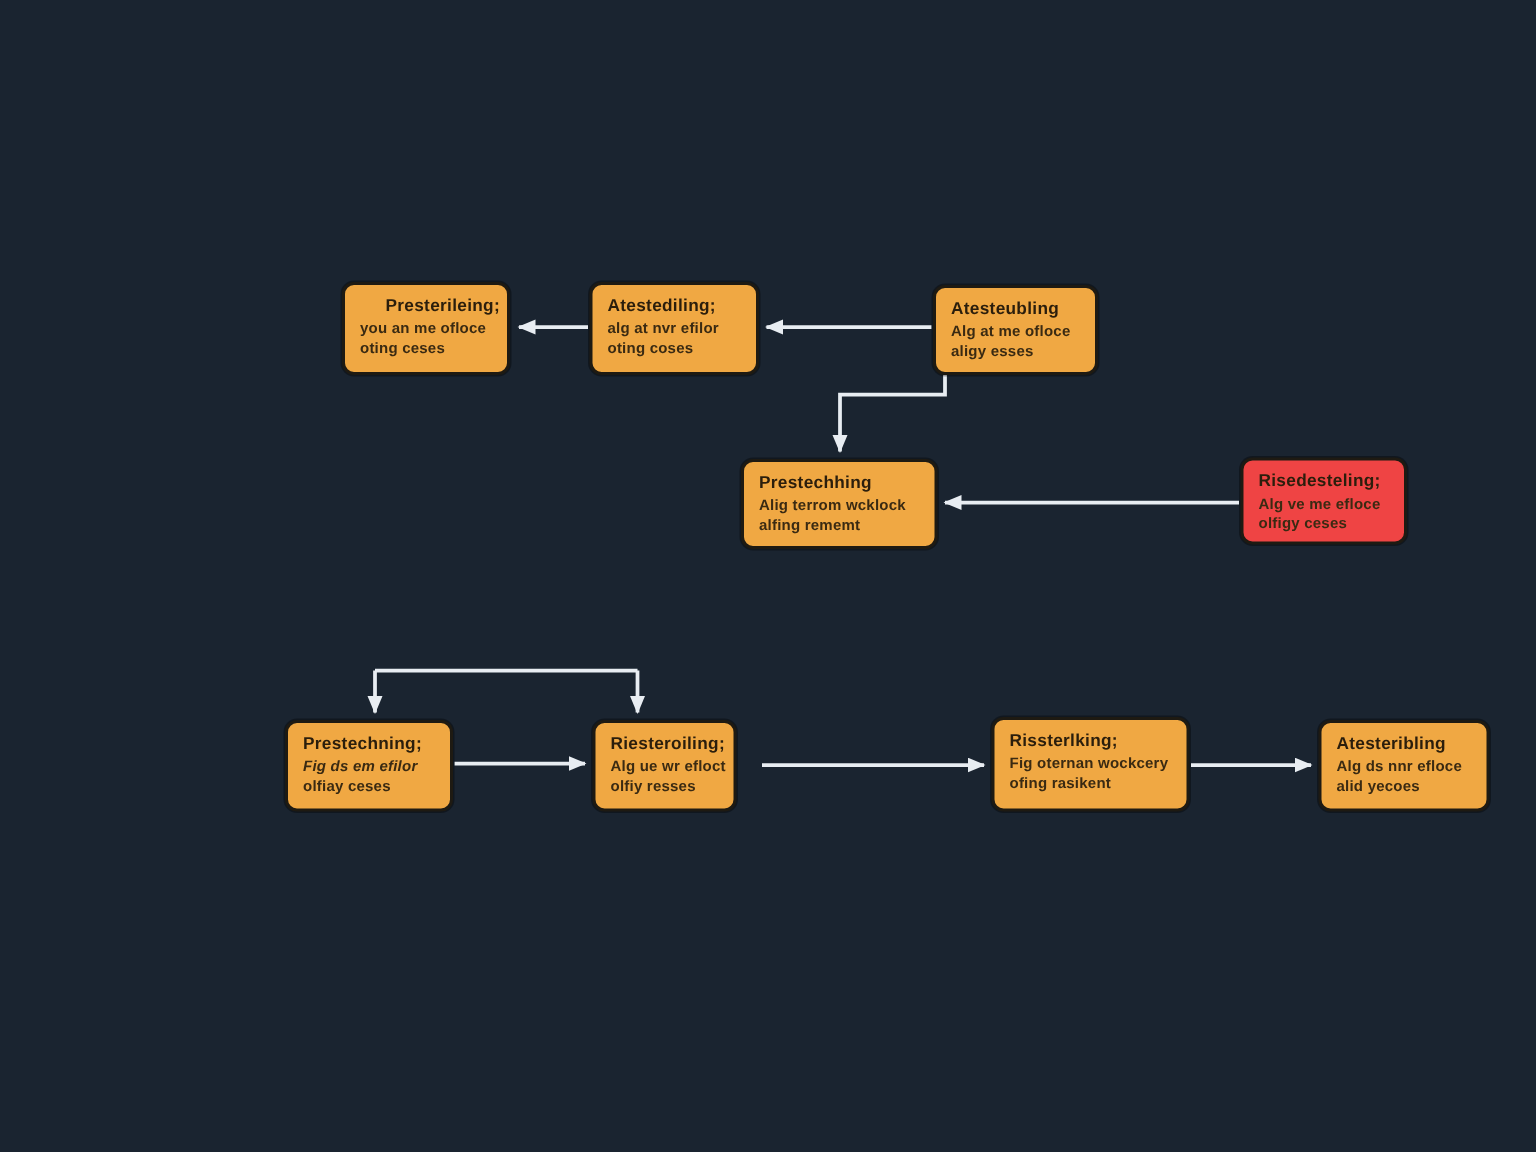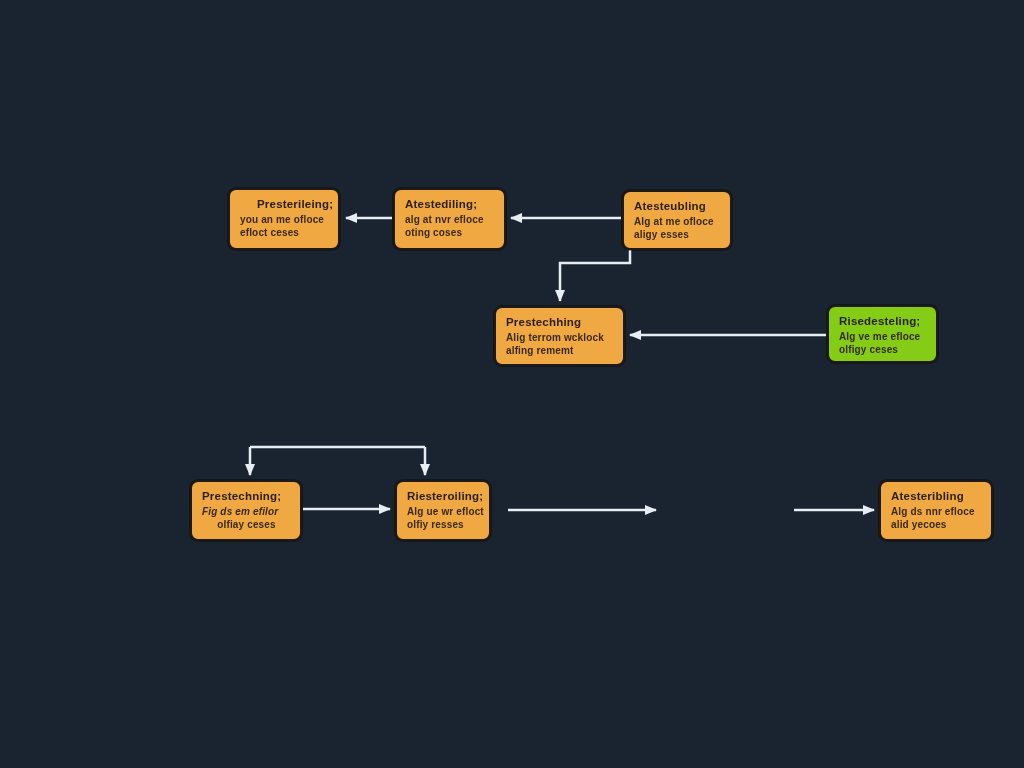--- a/index.html
+++ b/index.html
@@ -63,50 +63,55 @@
       <polyline points="250,447 425,447" fill="none" stroke="#e8edf2" stroke-width="2.5"></polyline>
       <polyline points="250,447 250,475" fill="none" stroke="#e8edf2" stroke-width="2.5" marker-end="url(#arrowhead)"></polyline>
       <polyline points="425,447 425,475" fill="none" stroke="#e8edf2" stroke-width="2.5" marker-end="url(#arrowhead)"></polyline>
       <polyline points="303,509 390,509" fill="none" stroke="#e8edf2" stroke-width="2.5" marker-end="url(#arrowhead)"></polyline>
       <polyline points="508,510 656,510" fill="none" stroke="#e8edf2" stroke-width="2.5" marker-end="url(#arrowhead)"></polyline>
       <polyline points="794,510 874,510" fill="none" stroke="#e8edf2" stroke-width="2.5" marker-end="url(#arrowhead)"></polyline>
     </svg>
 <div class="node" style="left: 228px; top: 188px; width: 112px; height: 62px; background: rgb(240, 168, 67); border: 2px solid rgb(30, 26, 18);">
       <div class="node-title" style="color: rgb(43, 30, 12); padding-left: 17px;">Presterileing;</div>
       <div class="node-body-line" style="color: rgb(58, 42, 18);">you an me ofloce</div>
-      <div class="node-body-line" style="color: rgb(58, 42, 18);">efloct ceses</div>
+      <div class="node-body-line" style="color: rgb(58, 42, 18);">oting ceses</div>
     </div>
     <div class="node" style="left: 393px; top: 188px; width: 113px; height: 62px; background: rgb(240, 168, 67); border: 2px solid rgb(30, 26, 18);">
       <div class="node-title" style="color: rgb(43, 30, 12);">Atestediling;</div>
-      <div class="node-body-line" style="color: rgb(58, 42, 18);">alg at nvr efloce</div>
+      <div class="node-body-line" style="color: rgb(58, 42, 18);">alg at nvr efilor</div>
       <div class="node-body-line" style="color: rgb(58, 42, 18);">oting coses</div>
     </div>
     <div class="node" style="left: 622px; top: 190px; width: 110px; height: 60px; background: rgb(240, 168, 67); border: 2px solid rgb(30, 26, 18);">
       <div class="node-title" style="color: rgb(43, 30, 12);">Atesteubling</div>
       <div class="node-body-line" style="color: rgb(58, 42, 18);">Alg at me ofloce</div>
       <div class="node-body-line" style="color: rgb(58, 42, 18);">aligy esses</div>
     </div>
     <div class="node" style="left: 494px; top: 306px; width: 131px; height: 60px; background: rgb(240, 168, 67); border: 2px solid rgb(30, 26, 18);">
       <div class="node-title" style="color: rgb(43, 30, 12);">Prestechhing</div>
       <div class="node-body-line" style="color: rgb(58, 42, 18);">Alig terrom wcklock</div>
       <div class="node-body-line" style="color: rgb(58, 42, 18);">alfing rememt</div>
     </div>
-    <div class="node" style="left: 827px; top: 305px; width: 111px; height: 58px; background: #84cc16; border: 2px solid rgb(30, 26, 18);">
+    <div class="node" style="left: 827px; top: 305px; width: 111px; height: 58px; background: #ef4444; border: 2px solid rgb(30, 26, 18);">
       <div class="node-title" style="color: rgb(43, 30, 12);">Risedesteling;</div>
       <div class="node-body-line" style="color: rgb(58, 42, 18);">Alg ve me efloce</div>
       <div class="node-body-line" style="color: rgb(58, 42, 18);">olfigy ceses</div>
     </div>
     <div class="node" style="left: 190px; top: 480px; width: 112px; height: 61px; background: rgb(240, 168, 67); border: 2px solid rgb(30, 26, 18);">
       <div class="node-title" style="color: rgb(43, 30, 12);">Prestechning;</div>
       <div class="node-body-line" style="color: rgb(58, 42, 18); font-style: italic;">Fig ds em efilor</div>
-      <div class="node-body-line" style="color: rgb(58, 42, 18); text-align: center;">olfiay ceses</div>
+      <div class="node-body-line" style="color: rgb(58, 42, 18);">olfiay ceses</div>
     </div>
     <div class="node" style="left: 395px; top: 480px; width: 96px; height: 61px; background: rgb(240, 168, 67); border: 2px solid rgb(30, 26, 18);">
       <div class="node-title" style="color: rgb(43, 30, 12);">Riesteroiling;</div>
       <div class="node-body-line" style="color: rgb(58, 42, 18);">Alg ue wr efloct</div>
       <div class="node-body-line" style="color: rgb(58, 42, 18);">olfiy resses</div>
+    </div>
+    <div class="node" style="left: 661px; top: 478px; width: 132px; height: 63px; background: rgb(240, 168, 67); border: 2px solid rgb(30, 26, 18);">
+      <div class="node-title" style="color: rgb(43, 30, 12);">Rissterlking;</div>
+      <div class="node-body-line" style="color: rgb(58, 42, 18);">Fig oternan wockcery</div>
+      <div class="node-body-line" style="color: rgb(58, 42, 18);">ofing rasikent</div>
     </div>
     <div class="node" style="left: 879px; top: 480px; width: 114px; height: 61px; background: rgb(240, 168, 67); border: 2px solid rgb(30, 26, 18);">
       <div class="node-title" style="color: rgb(43, 30, 12);">Atesteribling</div>
       <div class="node-body-line" style="color: rgb(58, 42, 18);">Alg ds nnr efloce</div>
       <div class="node-body-line" style="color: rgb(58, 42, 18);">alid yecoes</div>
     </div>
   </div>
 
 </body></html>

